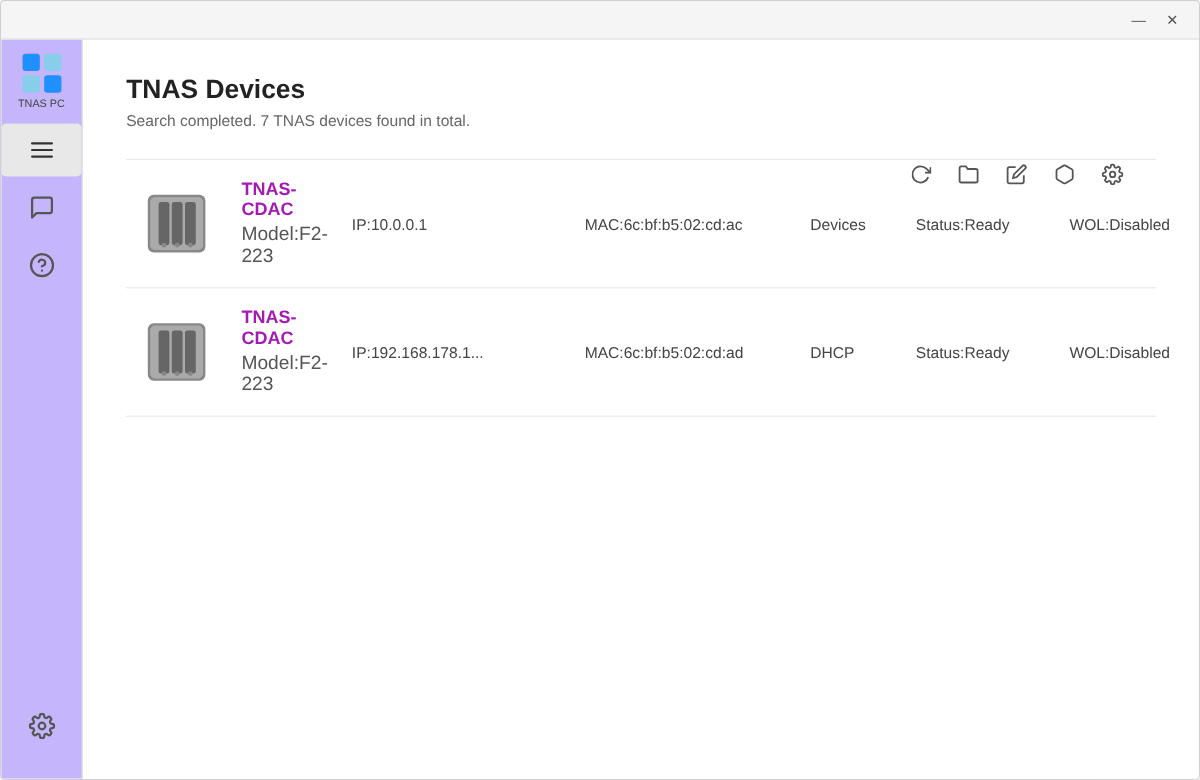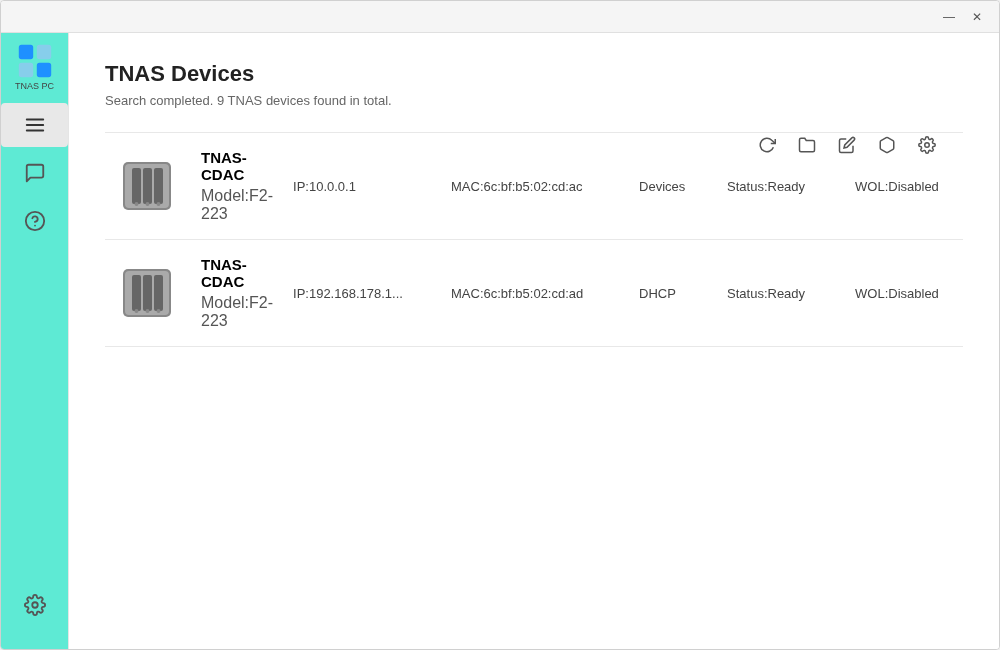--- a/index.html
+++ b/index.html
@@ -52,21 +52,21 @@
     
     .app-body {
       display: flex;
       flex: 1;
       overflow: hidden;
     }
 
     
     .sidebar {
       width: 68px;
-      background: #5eead4;
+      background: #c4b5fd;
       border-right: 1px solid #e5e5e5;
       display: flex;
       flex-direction: column;
       align-items: center;
       padding: 10px 0;
       flex-shrink: 0;
     }
 
     .sidebar-logo {
       width: 48px;
@@ -221,21 +221,21 @@
     .device-info {
       flex: 1;
       display: flex;
       flex-direction: column;
       gap: 4px;
     }
 
     .device-name {
       font-size: 15px;
       font-weight: 600;
-      color: #000000;
+      color: #a21caf;
     }
 
     .device-meta {
       font-size: 16px;
       color: #555;
     }
 
     .device-props {
       display: flex;
       align-items: center;
@@ -248,20 +248,21 @@
       color: #444;
       white-space: nowrap;
     }
 
     .device-prop-ip {
       min-width: 130px;
     }
 
     .device-prop-mac {
       min-width: 160px;
+      margin-left: 36px;
     }
 
     .device-prop-type {
       min-width: 60px;
     }
 
     .device-prop-status {
       min-width: 100px;
     }
 
@@ -330,21 +331,21 @@
             <path d="M19.4 15a1.65 1.65 0 0 0 .33 1.82l.06.06a2 2 0 0 1-2.83 2.83l-.06-.06a1.65 1.65 0 0 0-1.82-.33 1.65 1.65 0 0 0-1 1.51V21a2 2 0 0 1-4 0v-.09A1.65 1.65 0 0 0 9 19.4a1.65 1.65 0 0 0-1.82.33l-.06.06a2 2 0 0 1-2.83-2.83l.06-.06A1.65 1.65 0 0 0 4.68 15a1.65 1.65 0 0 0-1.51-1H3a2 2 0 0 1 0-4h.09A1.65 1.65 0 0 0 4.6 9a1.65 1.65 0 0 0-.33-1.82l-.06-.06a2 2 0 0 1 2.83-2.83l.06.06A1.65 1.65 0 0 0 9 4.68a1.65 1.65 0 0 0 1-1.51V3a2 2 0 0 1 4 0v.09a1.65 1.65 0 0 0 1 1.51 1.65 1.65 0 0 0 1.82-.33l.06-.06a2 2 0 0 1 2.83 2.83l-.06.06A1.65 1.65 0 0 0 19.4 9a1.65 1.65 0 0 0 1.51 1H21a2 2 0 0 1 0 4h-.09a1.65 1.65 0 0 0-1.51 1z"></path>
           </svg>
         </div>
       </div>
     </div>
 
     <div class="content" style="position:relative;">
 
       <div class="header-area">
         <h1 class="page-title">TNAS Devices</h1>
-        <p class="page-subtitle">Search completed. 9 TNAS devices found in total.</p>
+        <p class="page-subtitle">Search completed. 7 TNAS devices found in total.</p>
 
         <div class="toolbar">
           <div class="toolbar-icon" title="Refresh">
             <svg viewBox="0 0 24 24" fill="none" stroke="currentColor" stroke-width="2" width="18" height="18">
               <polyline points="23 4 23 10 17 10"></polyline>
               <path d="M20.49 15a9 9 0 1 1-2.12-9.36L23 10"></path>
             </svg>
           </div>
           <div class="toolbar-icon" title="Open Folder">
             <svg viewBox="0 0 24 24" fill="none" stroke="currentColor" stroke-width="2" width="18" height="18">

